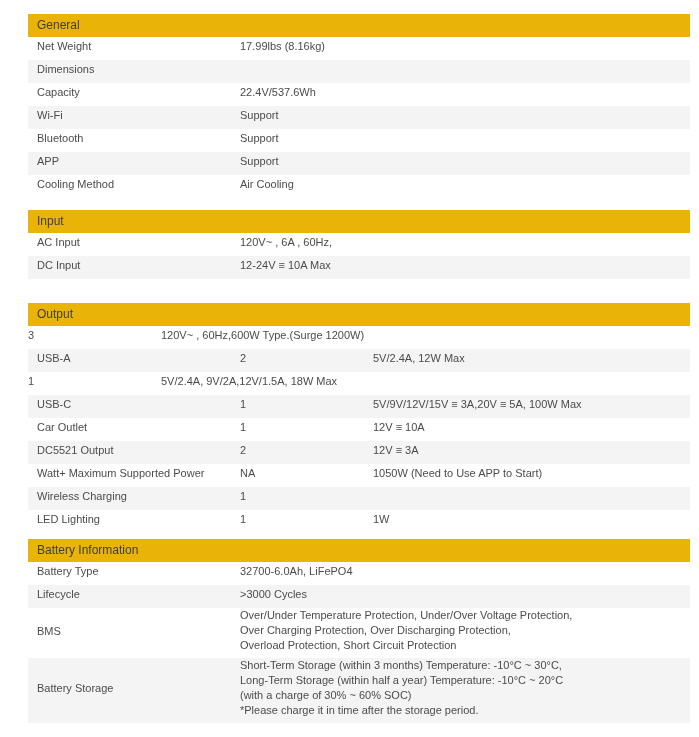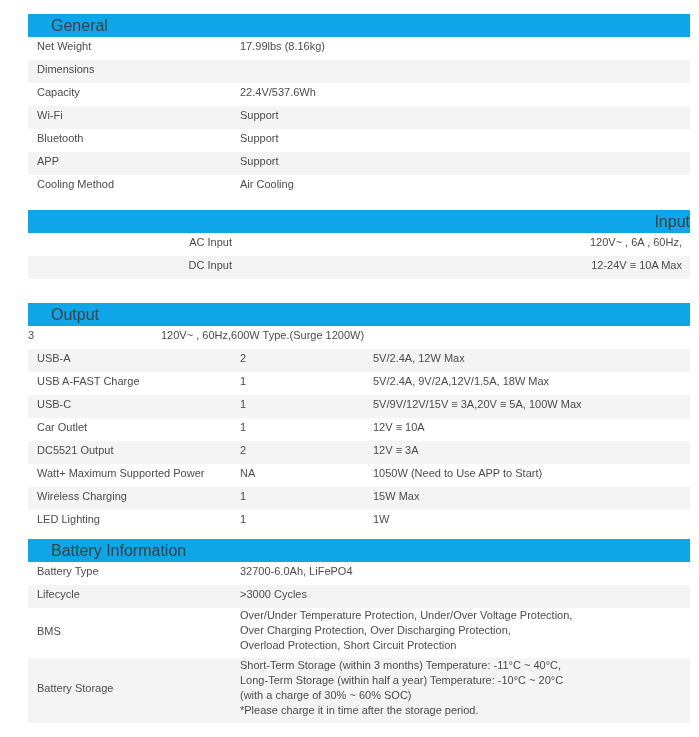--- a/index.html
+++ b/index.html
@@ -8,30 +8,30 @@
     width: 699px;
     height: 737px;
     font-family: "Liberation Sans", "DejaVu Sans", sans-serif;
     font-size: 11px;
     color: #4b4b4b;
     overflow: hidden;
   }
   #spec-root { padding: 14px 9px 0 28px; }
 
   .spec-section { width: 100%; }
-  [data-name="section-input"] { margin-top: 12px; text-align: right; }
+  [data-name="section-input"] { margin-top: 12px; }
   [data-name="section-output"] { margin-top: 24px; }
   [data-name="section-battery-information"] { margin-top: 6px; }
 
   .section-header {
-    background: #0ea5e9;
+    background: #eab308;
     height: 23px;
     line-height: 23px;
-    padding-left: 23px;
-    font-size: 16px;
+    padding-left: 9px;
+    font-size: 12px;
     color: #3f3f3f;
   }
 
   .spec-row {
     display: flex;
     align-items: center;
     min-height: 23px;
     background: #ffffff;
   }
   .spec-row.alt { background: #f4f4f4; }
@@ -92,21 +92,20 @@
       <div class="spec-row" data-name="spec-row">
         <div class="cell qty" data-name="spec-qty">3</div>
         <div class="cell value" data-name="spec-value">120V~ , 60Hz,600W Type.(Surge 1200W)</div>
       </div>
       <div class="spec-row alt" data-name="spec-row">
         <div class="cell label" data-name="spec-label">USB-A</div>
         <div class="cell qty" data-name="spec-qty">2</div>
         <div class="cell value" data-name="spec-value">5V/2.4A, 12W Max</div>
       </div>
       <div class="spec-row" data-name="spec-row">
-        <div class="cell label" data-name="spec-label">USB A-FAST Charge</div>
         <div class="cell qty" data-name="spec-qty">1</div>
         <div class="cell value" data-name="spec-value">5V/2.4A, 9V/2A,12V/1.5A, 18W Max</div>
       </div>
       <div class="spec-row alt" data-name="spec-row">
         <div class="cell label" data-name="spec-label">USB-C</div>
         <div class="cell qty" data-name="spec-qty">1</div>
         <div class="cell value" data-name="spec-value">5V/9V/12V/15V ≡ 3A,20V ≡ 5A, 100W Max</div>
       </div>
       <div class="spec-row" data-name="spec-row">
         <div class="cell label" data-name="spec-label">Car Outlet</div>
@@ -119,21 +118,20 @@
         <div class="cell value" data-name="spec-value">12V ≡ 3A</div>
       </div>
       <div class="spec-row" data-name="spec-row">
         <div class="cell label" data-name="spec-label">Watt+ Maximum Supported Power</div>
         <div class="cell qty" data-name="spec-qty">NA</div>
         <div class="cell value" data-name="spec-value">1050W (Need to Use APP to Start)</div>
       </div>
       <div class="spec-row alt" data-name="spec-row">
         <div class="cell label" data-name="spec-label">Wireless Charging</div>
         <div class="cell qty" data-name="spec-qty">1</div>
-        <div class="cell value" data-name="spec-value">15W Max</div>
       </div>
       <div class="spec-row" data-name="spec-row">
         <div class="cell label" data-name="spec-label">LED Lighting</div>
         <div class="cell qty" data-name="spec-qty">1</div>
         <div class="cell value" data-name="spec-value">1W</div>
       </div>
     </section>
     <section class="spec-section" data-name="section-battery-information">
       <div class="section-header" data-name="section-title">Battery Information</div>
       <div class="spec-row" data-name="spec-row">
@@ -148,20 +146,20 @@
         <div class="cell label" data-name="spec-label">BMS</div>
         <div class="cell value" data-name="spec-value">
           <div class="value-line" data-name="spec-value-line">Over/Under Temperature Protection, Under/Over Voltage Protection,</div>
           <div class="value-line" data-name="spec-value-line">Over Charging Protection, Over Discharging Protection,</div>
           <div class="value-line" data-name="spec-value-line">Overload Protection, Short Circuit Protection</div>
         </div>
       </div>
       <div class="spec-row alt" data-name="spec-row">
         <div class="cell label" data-name="spec-label">Battery Storage</div>
         <div class="cell value" data-name="spec-value">
-          <div class="value-line" data-name="spec-value-line">Short-Term Storage (within 3 months) Temperature: -11°C ~ 40°C,</div>
+          <div class="value-line" data-name="spec-value-line">Short-Term Storage (within 3 months) Temperature: -10°C ~ 30°C,</div>
           <div class="value-line" data-name="spec-value-line">Long-Term Storage (within half a year) Temperature: -10°C ~ 20°C</div>
           <div class="value-line" data-name="spec-value-line">(with a charge of 30% ~ 60% SOC)</div>
           <div class="value-line" data-name="spec-value-line">*Please charge it in time after the storage period.</div>
         </div>
       </div>
     </section>
   </div>
 
 </body></html>

